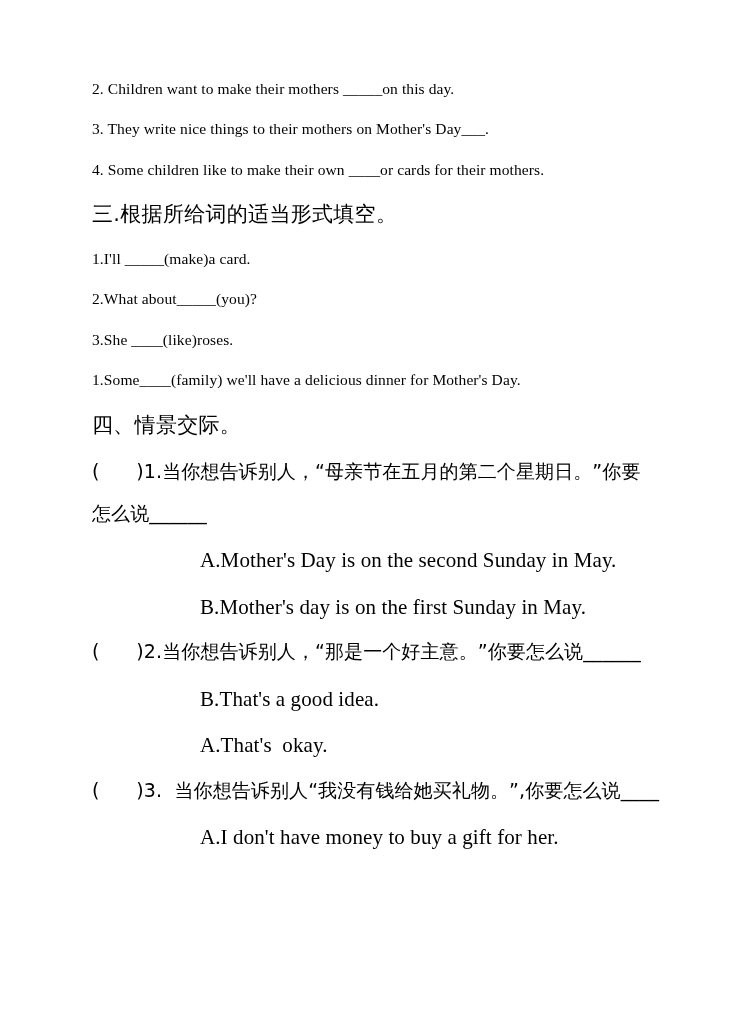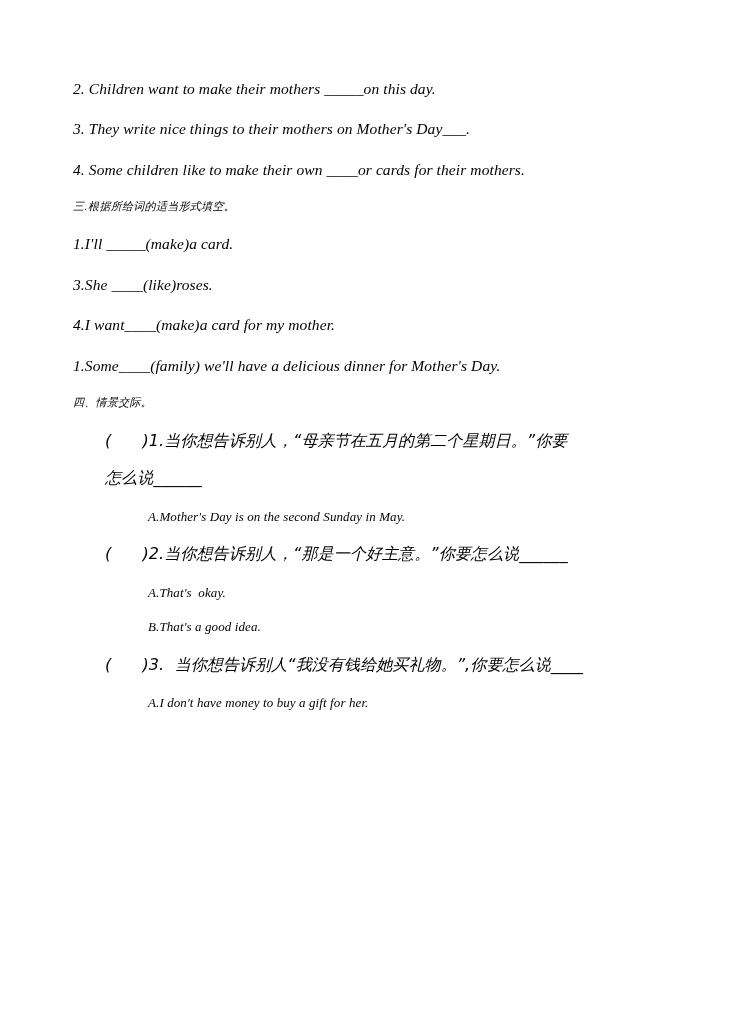--- a/index.html
+++ b/index.html
@@ -18,46 +18,44 @@
   .page {
     position: absolute;
     left: 0;
     top: 0;
     width: 744px;
     height: 1031px;
     background: #ffffff;
   }
   .content {
     position: absolute;
-    left: 73px;
+    left: 92px;
     top: 78px;
     width: 580px;
-    font-style: italic;
   }
   .line {
     font-size: 15.5px;
     line-height: 1.45;
     margin: 0 0 18px 0;
     white-space: pre-wrap;
     letter-spacing: 0.1px;
   }
   .line.cn {
     font-family: "DejaVu Sans", sans-serif;
-    font-size: 11px;
+    font-size: 21px;
     letter-spacing: 0.3px;
   }
   .line.mixed {
     font-family: "DejaVu Sans", sans-serif;
-    font-size: 16px;
-    margin-left: 32px;
+    font-size: 19px;
   }
   .line.opt {
-    margin-left: 75px;
+    margin-left: 108px;
     margin-bottom: 16px;
-    font-size: 13px;
+    font-size: 21px;
   }
   .tight {
     margin-bottom: 14px;
   }
   .nowrapline {
     white-space: pre;
   }
 </style>
 </head>
 <body>
@@ -65,31 +63,32 @@
 <div class="page">
   <div class="content">
 
     <p class="line">2. Children want to make their mothers _____on this day.</p>
     <p class="line">3. They write nice things to their mothers on Mother's Day___.</p>
     <p class="line">4. Some children like to make their own ____or cards for their mothers.</p>
 
     <p class="line cn">三.根据所给词的适当形式填空。</p>
 
     <p class="line">1.I'll _____(make)a card.</p>
+    <p class="line">2.What about_____(you)?</p>
     <p class="line">3.She ____(like)roses.</p>
-    <p class="line">4.I want____(make)a card for my mother.</p>
     <p class="line">1.Some____(family) we'll have a delicious dinner for Mother's Day.</p>
 
     <p class="line cn">四、情景交际。</p>
 
     <p class="line mixed tight nowrapline">(      )1.当你想告诉别人，“母亲节在五月的第二个星期日。”你要</p>
     <p class="line mixed">怎么说______</p>
     <p class="line opt">A.Mother's Day is on the second Sunday in May.</p>
+    <p class="line opt">B.Mother's day is on the first Sunday in May.</p>
 
     <p class="line mixed nowrapline">(      )2.当你想告诉别人，“那是一个好主意。”你要怎么说______</p>
+    <p class="line opt">B.That's a good idea.</p>
     <p class="line opt">A.That's  okay.</p>
-    <p class="line opt">B.That's a good idea.</p>
 
     <p class="line mixed nowrapline">(      )3.  当你想告诉别人“我没有钱给她买礼物。”,你要怎么说____</p>
     <p class="line opt">A.I don't have money to buy a gift for her.</p>
 
   </div>
 </div>
 
 </body></html>

